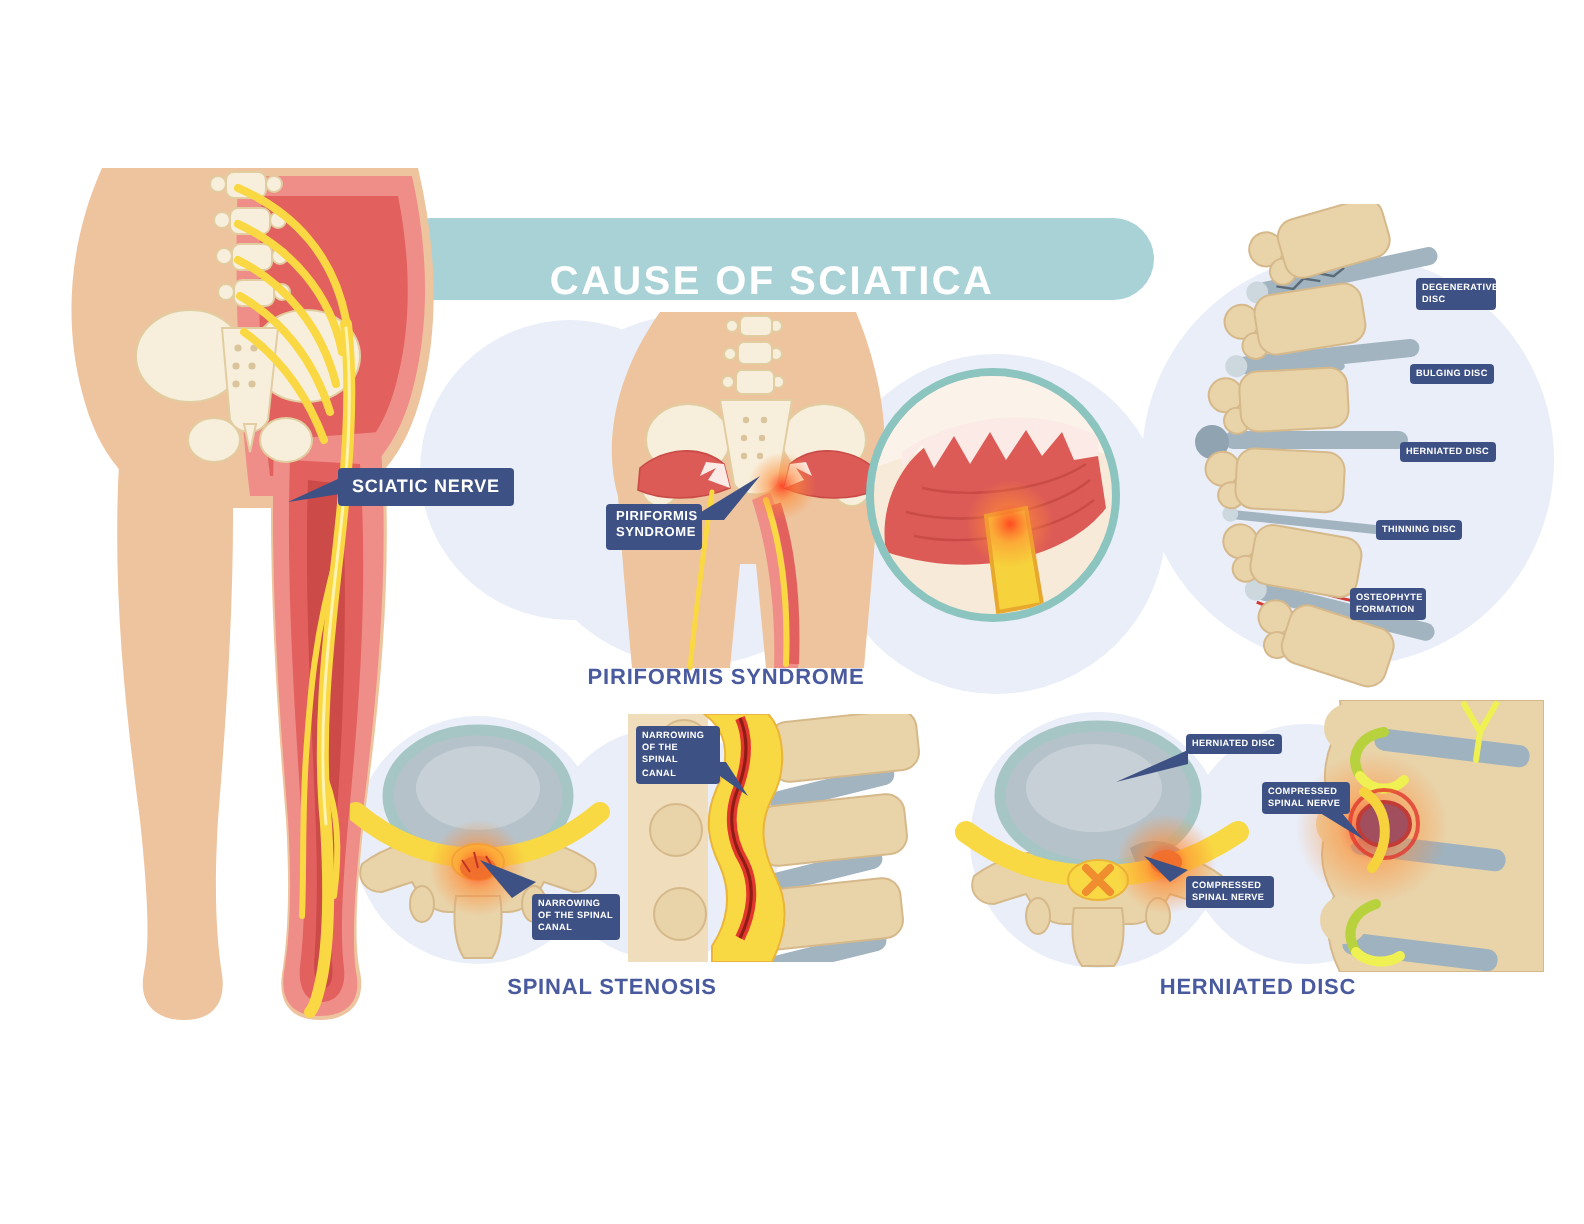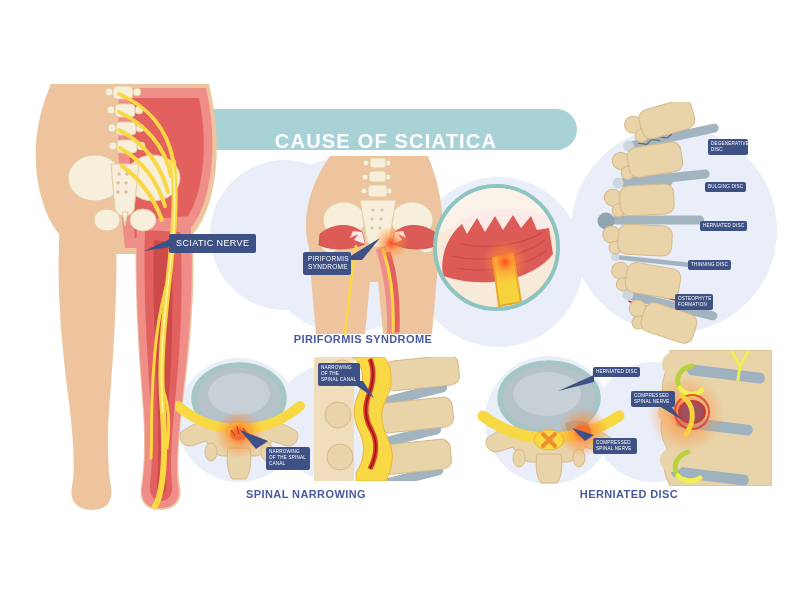--- a/index.html
+++ b/index.html
@@ -4,21 +4,21 @@
 <style>
   html,body{margin:0;padding:0;background:#fff;}
   .canvas{position:relative;width:792px;height:612px;background:#ffffff;overflow:hidden;
           font-family:"Liberation Sans",sans-serif;}
   .layer{position:absolute;left:0;top:0;}
   .title-pill{position:absolute;left:195px;top:109px;width:382px;height:41px;
               background:#a9d2d6;border-radius:21px;display:flex;align-items:center;justify-content:center;}
   .title-pill span{color:#ffffff;font-size:20px;font-weight:bold;letter-spacing:1.2px;margin-top:24px;}
   .caption{position:absolute;width:200px;text-align:center;color:#4a5a9f;
            font-weight:bold;font-size:11px;letter-spacing:.4px;}
-  .callout{position:absolute;background:#3e5184;color:#ffffff;font-weight:normal;
+  .callout{position:absolute;background:#3e5184;color:#ffffff;font-weight:bold;
            border-radius:2px;box-sizing:border-box;z-index:5;text-align:left;}
   .co-lg{font-size:9px;line-height:19px;height:19px;padding:0 7px;letter-spacing:.4px;white-space:nowrap;text-align:center;}
   .co-md{font-size:6.5px;line-height:1.3;padding:3px 5px;letter-spacing:.3px;}
   .co-sm{font-size:4.6px;line-height:1.35;padding:2px 3px;letter-spacing:.2px;}
   .nowrap{white-space:nowrap;}
   .ptr{position:absolute;z-index:4;}
   svg{display:block;}
   .inset{position:absolute;left:433px;top:184px;width:119px;height:119px;border:4px solid #8cc4bf;
          border-radius:50%;overflow:hidden;background:#f7ead8;z-index:3;}
 </style>
@@ -310,21 +310,21 @@
     <path fill="#f8d843" stroke="#eab53a" stroke-width="1" d="M40,0 C54,10 52,26 46,38 C40,52 42,64 48,76 C54,90 52,104 44,116 L44,124 L74,124 C82,108 82,94 76,82 C68,66 68,54 74,42 C82,28 80,8 72,0 Z"></path>
     <path d="M58,2 C64,16 60,30 56,40 C52,52 54,64 60,74 C66,86 64,100 58,112" fill="none" stroke="#e2372d" stroke-width="5"></path>
     <path d="M58,2 C64,16 60,30 56,40 C52,52 54,64 60,74 C66,86 64,100 58,112" fill="none" stroke="#8f1d15" stroke-width="1.6"></path>
   </svg>
 
   <svg class="ptr" style="left:350px;top:381px;" width="24" height="17">
     <polygon points="24,17 0,0 13,0" fill="#3e5184"></polygon>
   </svg>
   <div class="callout co-sm" style="left:318px;top:363px;width:42px;">NARROWING OF THE SPINAL CANAL</div>
 
-  <div class="caption" style="left:206px;top:488px;">SPINAL NARROWING</div>
+  <div class="caption" style="left:206px;top:488px;">SPINAL STENOSIS</div>
 
   <svg class="layer" style="left:477px;top:354px;" width="150" height="132" viewBox="0 0 150 132">
     <defs>
       <radialGradient id="hxGlow">
         <stop offset="0%" stop-color="#ff3a1e" stop-opacity=".92"></stop>
         <stop offset="45%" stop-color="#ff8c35" stop-opacity=".6"></stop>
         <stop offset="100%" stop-color="#ff8c35" stop-opacity="0"></stop>
       </radialGradient>
     </defs>
     <g fill="#e9d3a9" stroke="#d6b98b" stroke-width="1">

